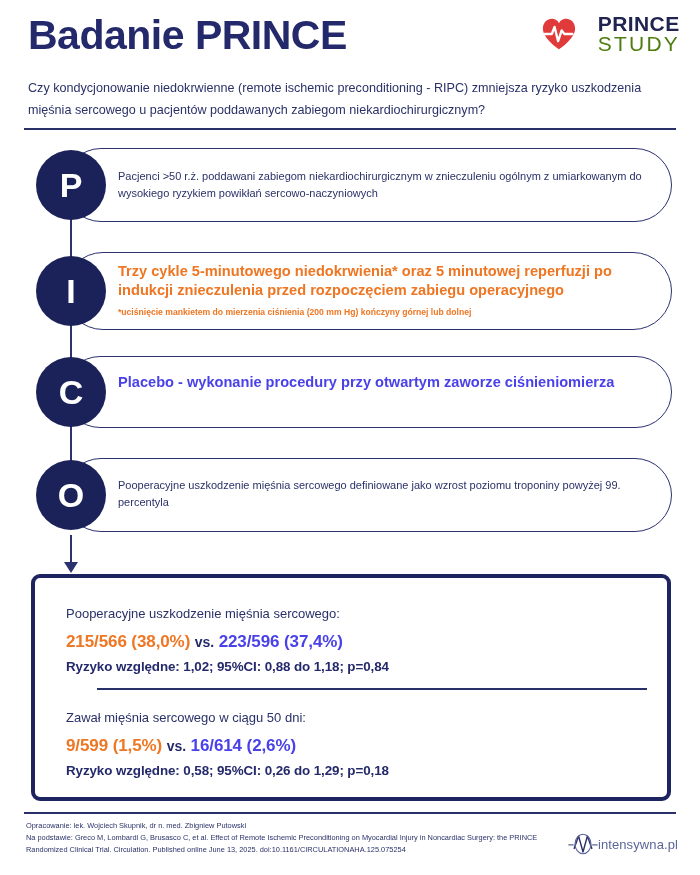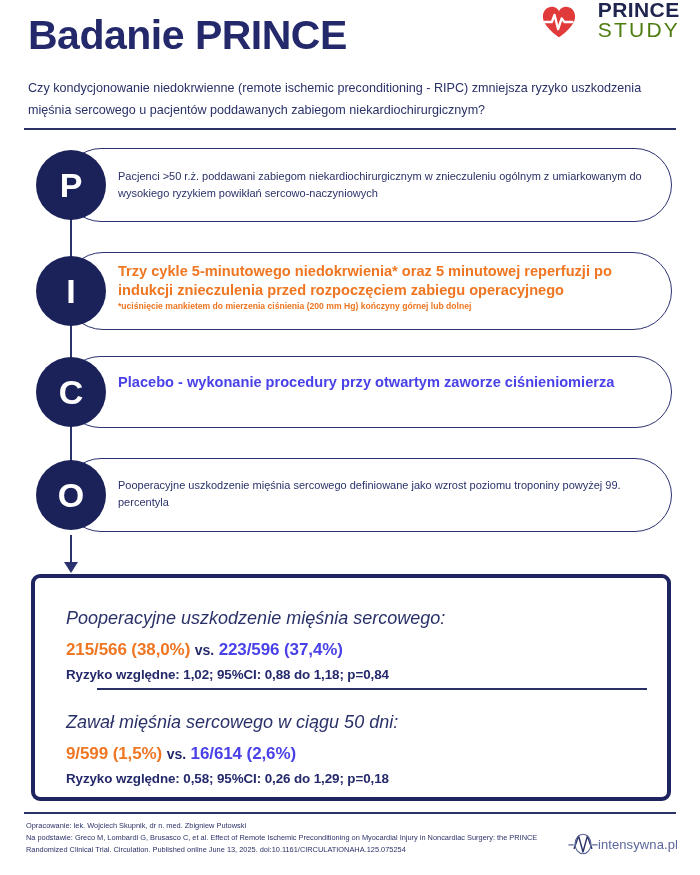--- a/index.html
+++ b/index.html
@@ -29,22 +29,22 @@
   .header{
     position:absolute;left:0;top:0;width:700px;height:130px;
   }
   .title{
     position:absolute;left:28px;top:14px;
     font-size:41px;font-weight:bold;letter-spacing:-0.5px;
     color:var(--navy-title);
     line-height:1.05;
   }
   .logo{
-    position:absolute;right:20px;top:0;
-    display:flex;align-items:flex-end;gap:21px;
+    position:absolute;right:20px;top:14px;
+    display:flex;align-items:center;gap:21px;
   }
   .logo-heart{width:36px;height:34px;display:block;}
   .logo-words{display:flex;flex-direction:column;line-height:0.93;}
   .logo-prince{
     font-size:21px;font-weight:bold;letter-spacing:0.4px;
     color:#20254f;
   }
   .logo-study{
     font-size:21px;font-weight:normal;letter-spacing:2.2px;
     color:#4d7c0f;
@@ -81,33 +81,33 @@
     left:118px;
     width:540px;
   }
   .line-v{
     position:absolute;left:70px;width:2px;background:#2b3270;z-index:1;
   }
 
   .t-dark{color:var(--text-navy);font-size:11px;line-height:1.52;}
   .t-orange{color:var(--orange);font-size:14.6px;font-weight:bold;line-height:1.32;}
   .t-violet{color:var(--violet);font-size:14.6px;font-weight:bold;line-height:1.32;}
-  .t-note{color:var(--orange);font-size:8.6px;font-weight:bold;line-height:1.3;}
+  .t-note{color:var(--orange);font-size:8.6px;font-weight:bold;line-height:1.3;margin-top:6px;}
 
   
   .results{
     position:absolute;left:31px;top:574px;
     width:640px;height:227px;
     border:4px solid var(--navy);
     border-radius:9px;
     background:#fff;
   }
   .res-block{position:absolute;left:31px;width:580px;}
   .res-label{
-    font-size:18px;color:var(--text-navy);line-height:1.6;font-style:italic;
+    font-size:13px;color:var(--text-navy);line-height:1.6;
   }
   .res-stats{
     font-size:17px;font-weight:bold;margin-top:7px;letter-spacing:-0.1px;
   }
   .res-stats .a{color:var(--orange);}
   .res-stats .vs{color:var(--navy-title);font-size:14px;}
   .res-stats .b{color:var(--violet);}
   .res-rr{
     font-size:13.4px;font-weight:bold;color:var(--navy-title);
     margin-top:7px;letter-spacing:-0.1px;

